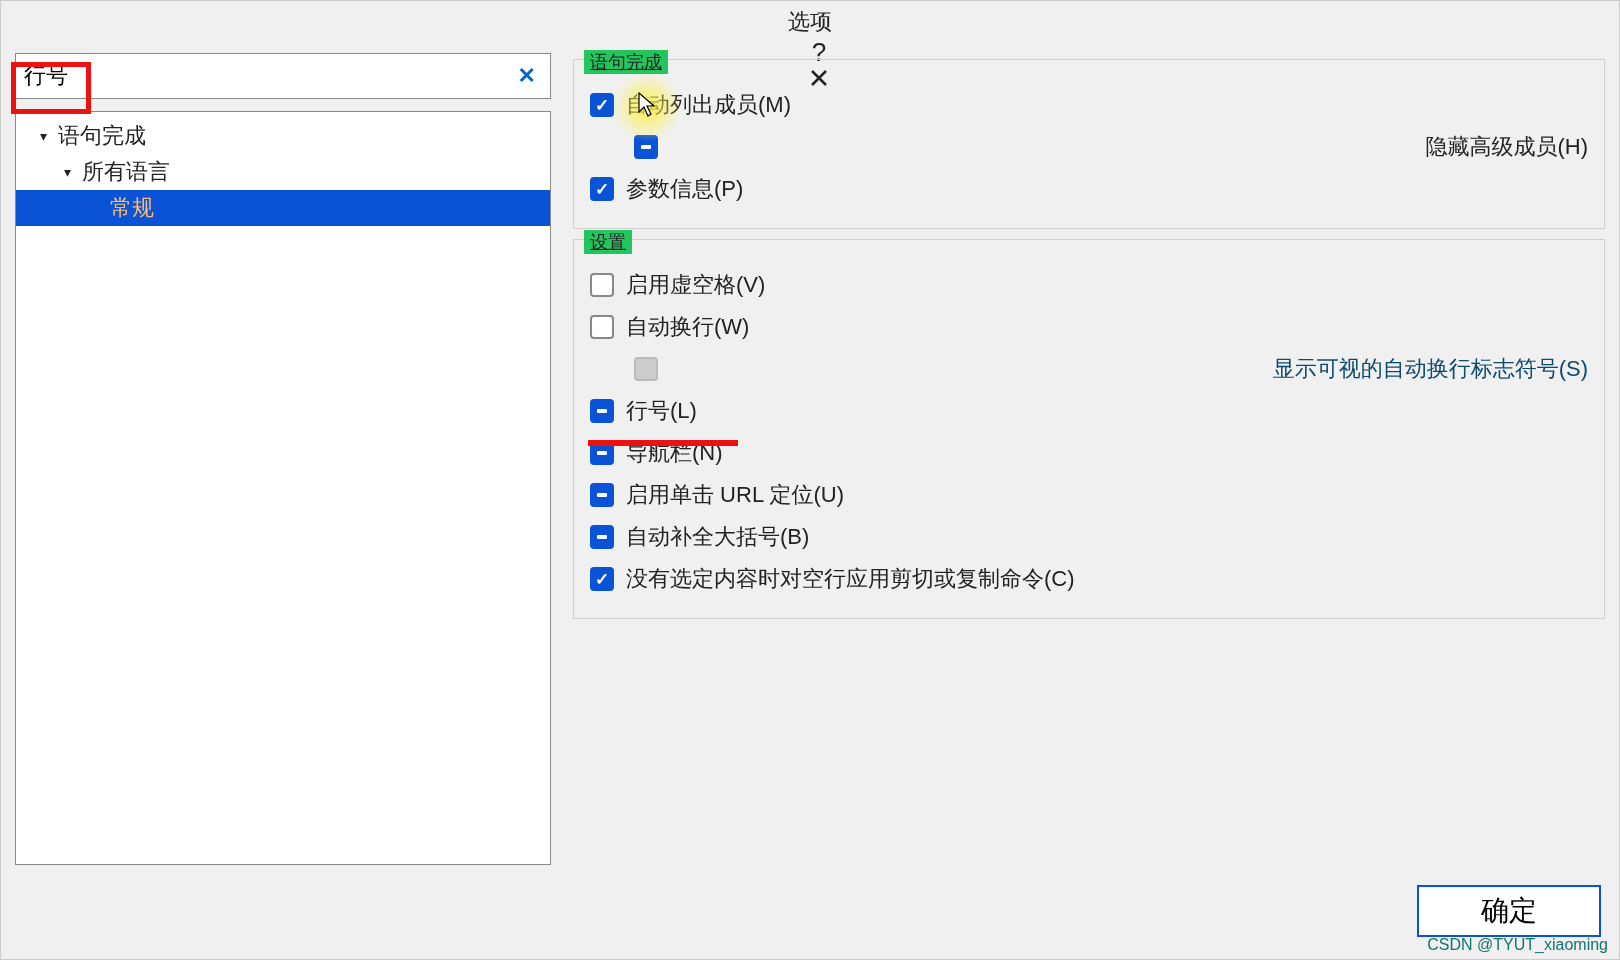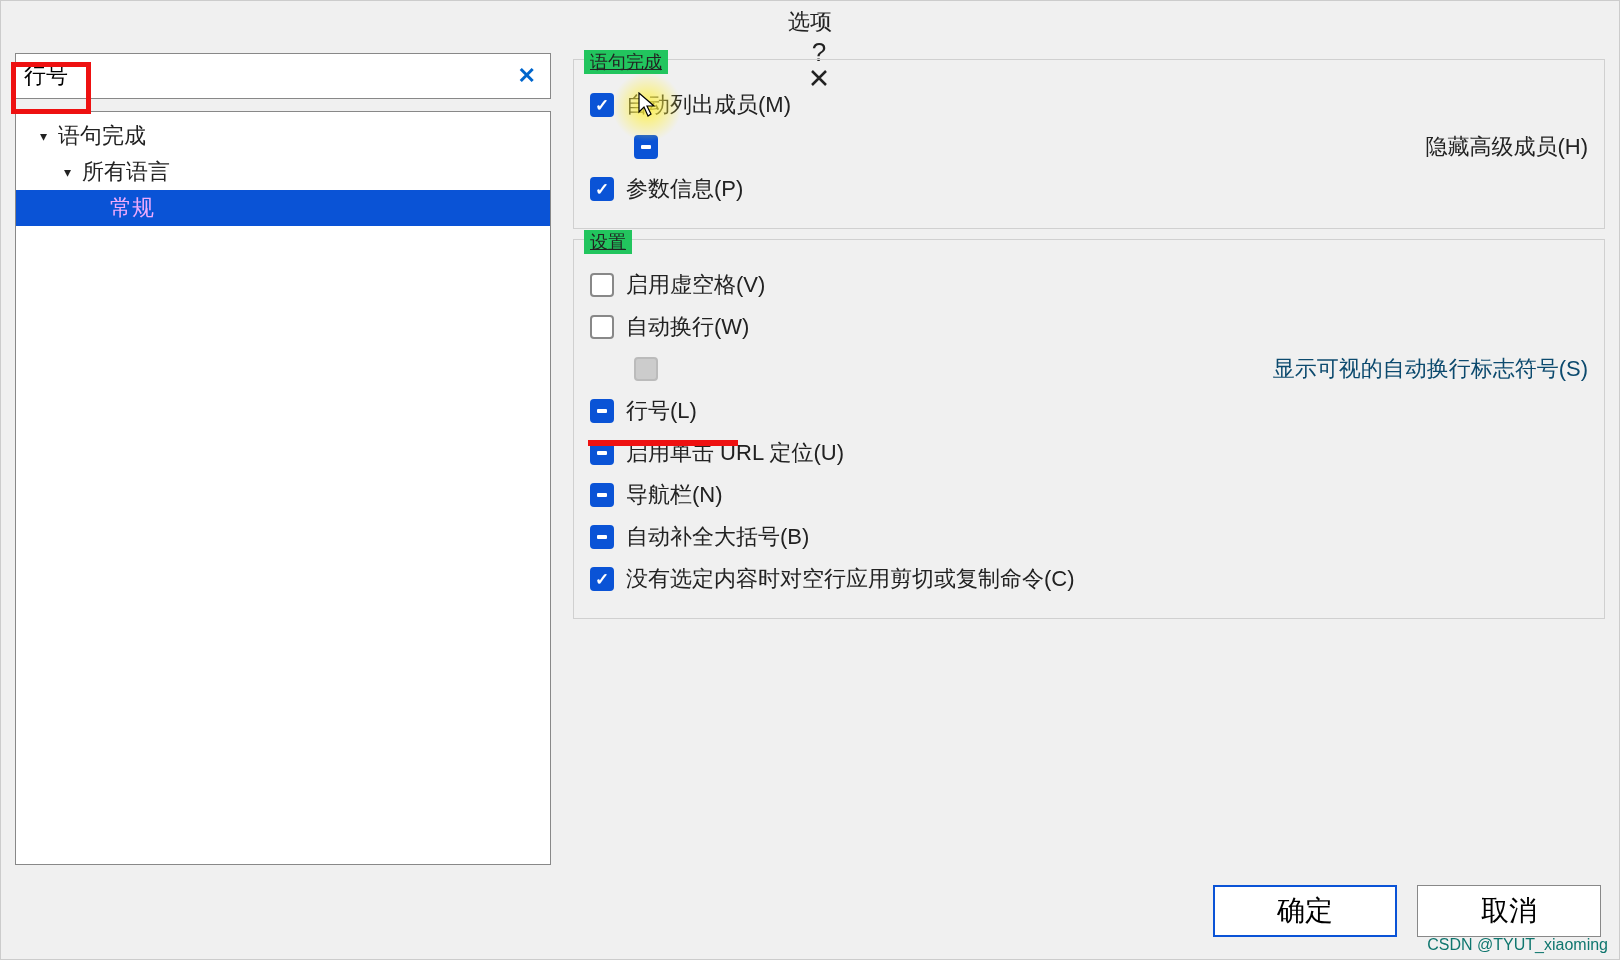--- a/index.html
+++ b/index.html
@@ -80,21 +80,21 @@
     padding: 3px 8px 3px 24px;
     font-size: 22px;
     display: flex; align-items: center;
     cursor: pointer;
   }
   .tree-item .arrow {
     display: inline-block; width: 18px; font-size: 14px;
   }
   .tree-item.level2 { padding-left: 48px; }
   .tree-item.level3 { padding-left: 94px; }
-  .tree-item.selected { background: #0a53d6; color: #f0abfc; }
+  .tree-item.selected { background: #0a53d6; color: #fdba74; }
   .right-panel {
     flex: 1;
     display: flex;
     flex-direction: column;
     padding-top: 6px;
   }
   .group {
     border: 1px solid #d0d0d0;
     margin-bottom: 10px;
     padding: 14px 16px 18px 16px;
@@ -250,42 +250,41 @@
           <div class="chk-row indent">
             <span class="chk disabled"></span>
             <span class="chk-label disabled">显示可视的自动换行标志符号(S)</span>
           </div>
           <div class="chk-row">
             <span class="chk filled"></span>
             <span class="chk-label">行号(L)</span>
           </div>
           <div class="chk-row">
             <span class="chk filled"></span>
+            <span class="chk-label">导航栏(N)</span>
+          </div>
+          <div class="chk-row">
+            <span class="chk filled"></span>
             <span class="chk-label">启用单击 URL 定位(U)</span>
-          </div>
-          <div class="chk-row">
-            <span class="chk filled"></span>
-            <span class="chk-label">导航栏(N)</span>
           </div>
           <div class="chk-row">
             <span class="chk filled"></span>
             <span class="chk-label">自动补全大括号(B)</span>
           </div>
           <div class="chk-row">
             <span class="chk checked"></span>
             <span class="chk-label">没有选定内容时对空行应用剪切或复制命令(C)</span>
           </div>
         </div>
         <div class="underline-red" style="left:14px; top:200px; width:150px;"></div>
       </div>
 
     </div>
   </div>
 
   <div class="footer">
     <button class="btn primary">确定</button>
-    <button class="btn">取消</button>
   </div>
 
 </div>
 
 <div class="search-highlight-box"></div>
 <div class="watermark">CSDN @TYUT_xiaoming</div>
 
 </body></html>

